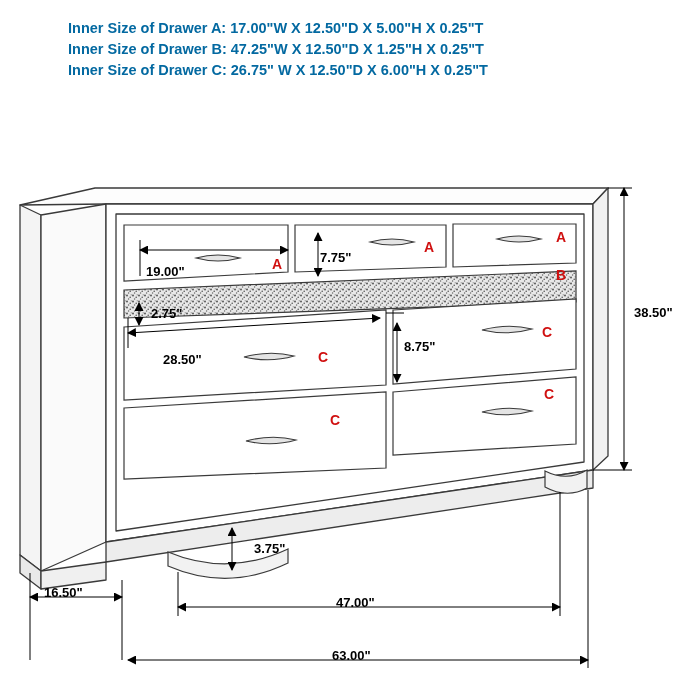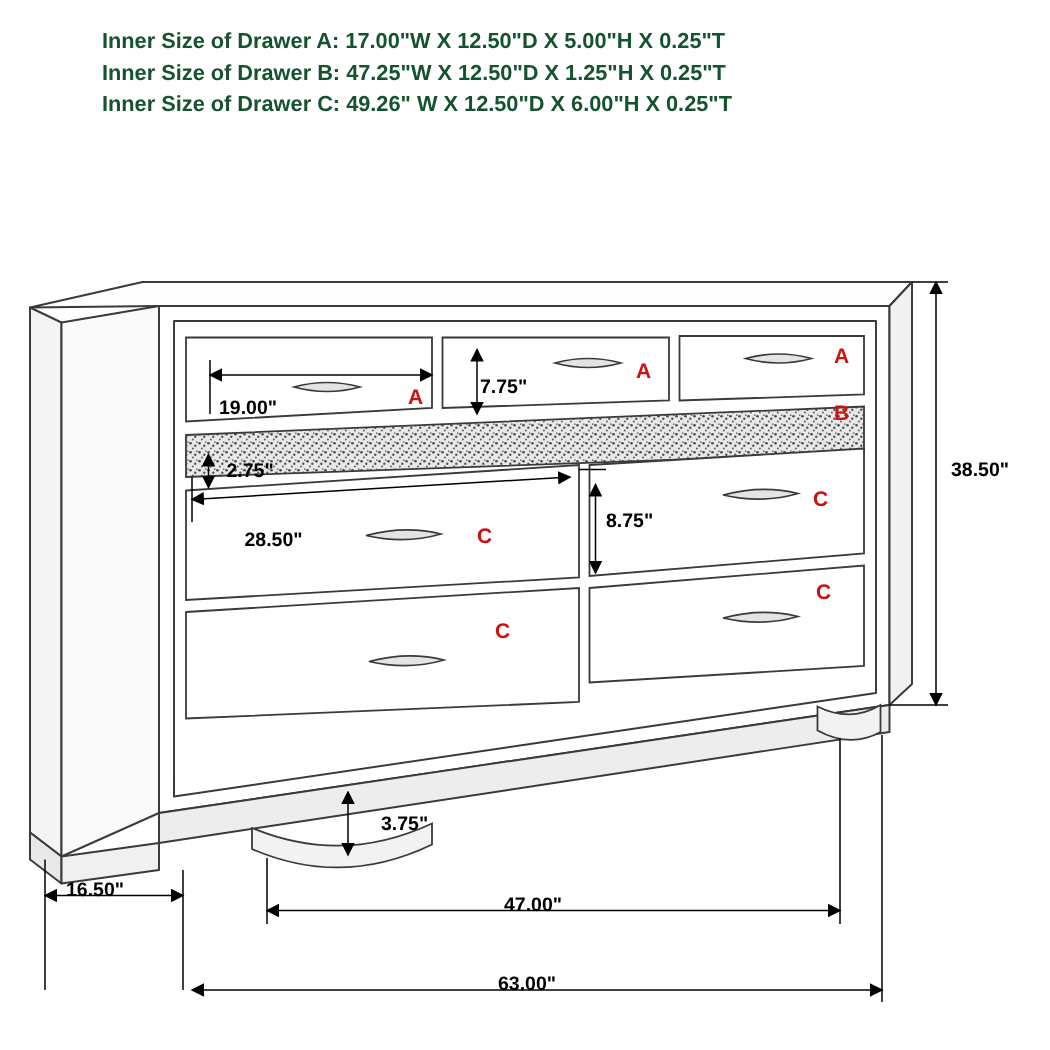--- a/index.html
+++ b/index.html
@@ -17,21 +17,21 @@
   }
   .spec-block {
     position: absolute;
     left: 68px;
     top: 18px;
     width: 600px;
   }
   .spec-line {
     font-size: 14.5px;
     font-weight: bold;
-    color: #14532d;
+    color: #0369a1;
     line-height: 21px;
     white-space: nowrap;
   }
   svg.diagram {
     position: absolute;
     left: 0;
     top: 0;
     width: 700px;
     height: 700px;
   }
@@ -51,21 +51,21 @@
   }
 </style>
 </head>
 <body>
 
 <div id="page">
 
   <div class="spec-block">
     <div class="spec-line">Inner Size of Drawer A: 17.00"W X 12.50"D X 5.00"H X 0.25"T</div>
     <div class="spec-line">Inner Size of Drawer B: 47.25"W X 12.50"D X 1.25"H X 0.25"T</div>
-    <div class="spec-line">Inner Size of Drawer C: 49.26" W X 12.50"D X 6.00"H X 0.25"T</div>
+    <div class="spec-line">Inner Size of Drawer C: 26.75" W X 12.50"D X 6.00"H X 0.25"T</div>
   </div>
 
   <svg class="diagram" viewBox="0 0 700 700">
     <defs>
       <marker id="arrEnd" markerWidth="9" markerHeight="9" refX="8" refY="4.5" orient="auto">
         <path d="M0,0 L9,4.5 L0,9 Z" fill="#000"></path>
       </marker>
       <marker id="arrStart" markerWidth="9" markerHeight="9" refX="1" refY="4.5" orient="auto">
         <path d="M9,0 L0,4.5 L9,9 Z" fill="#000"></path>
       </marker>

